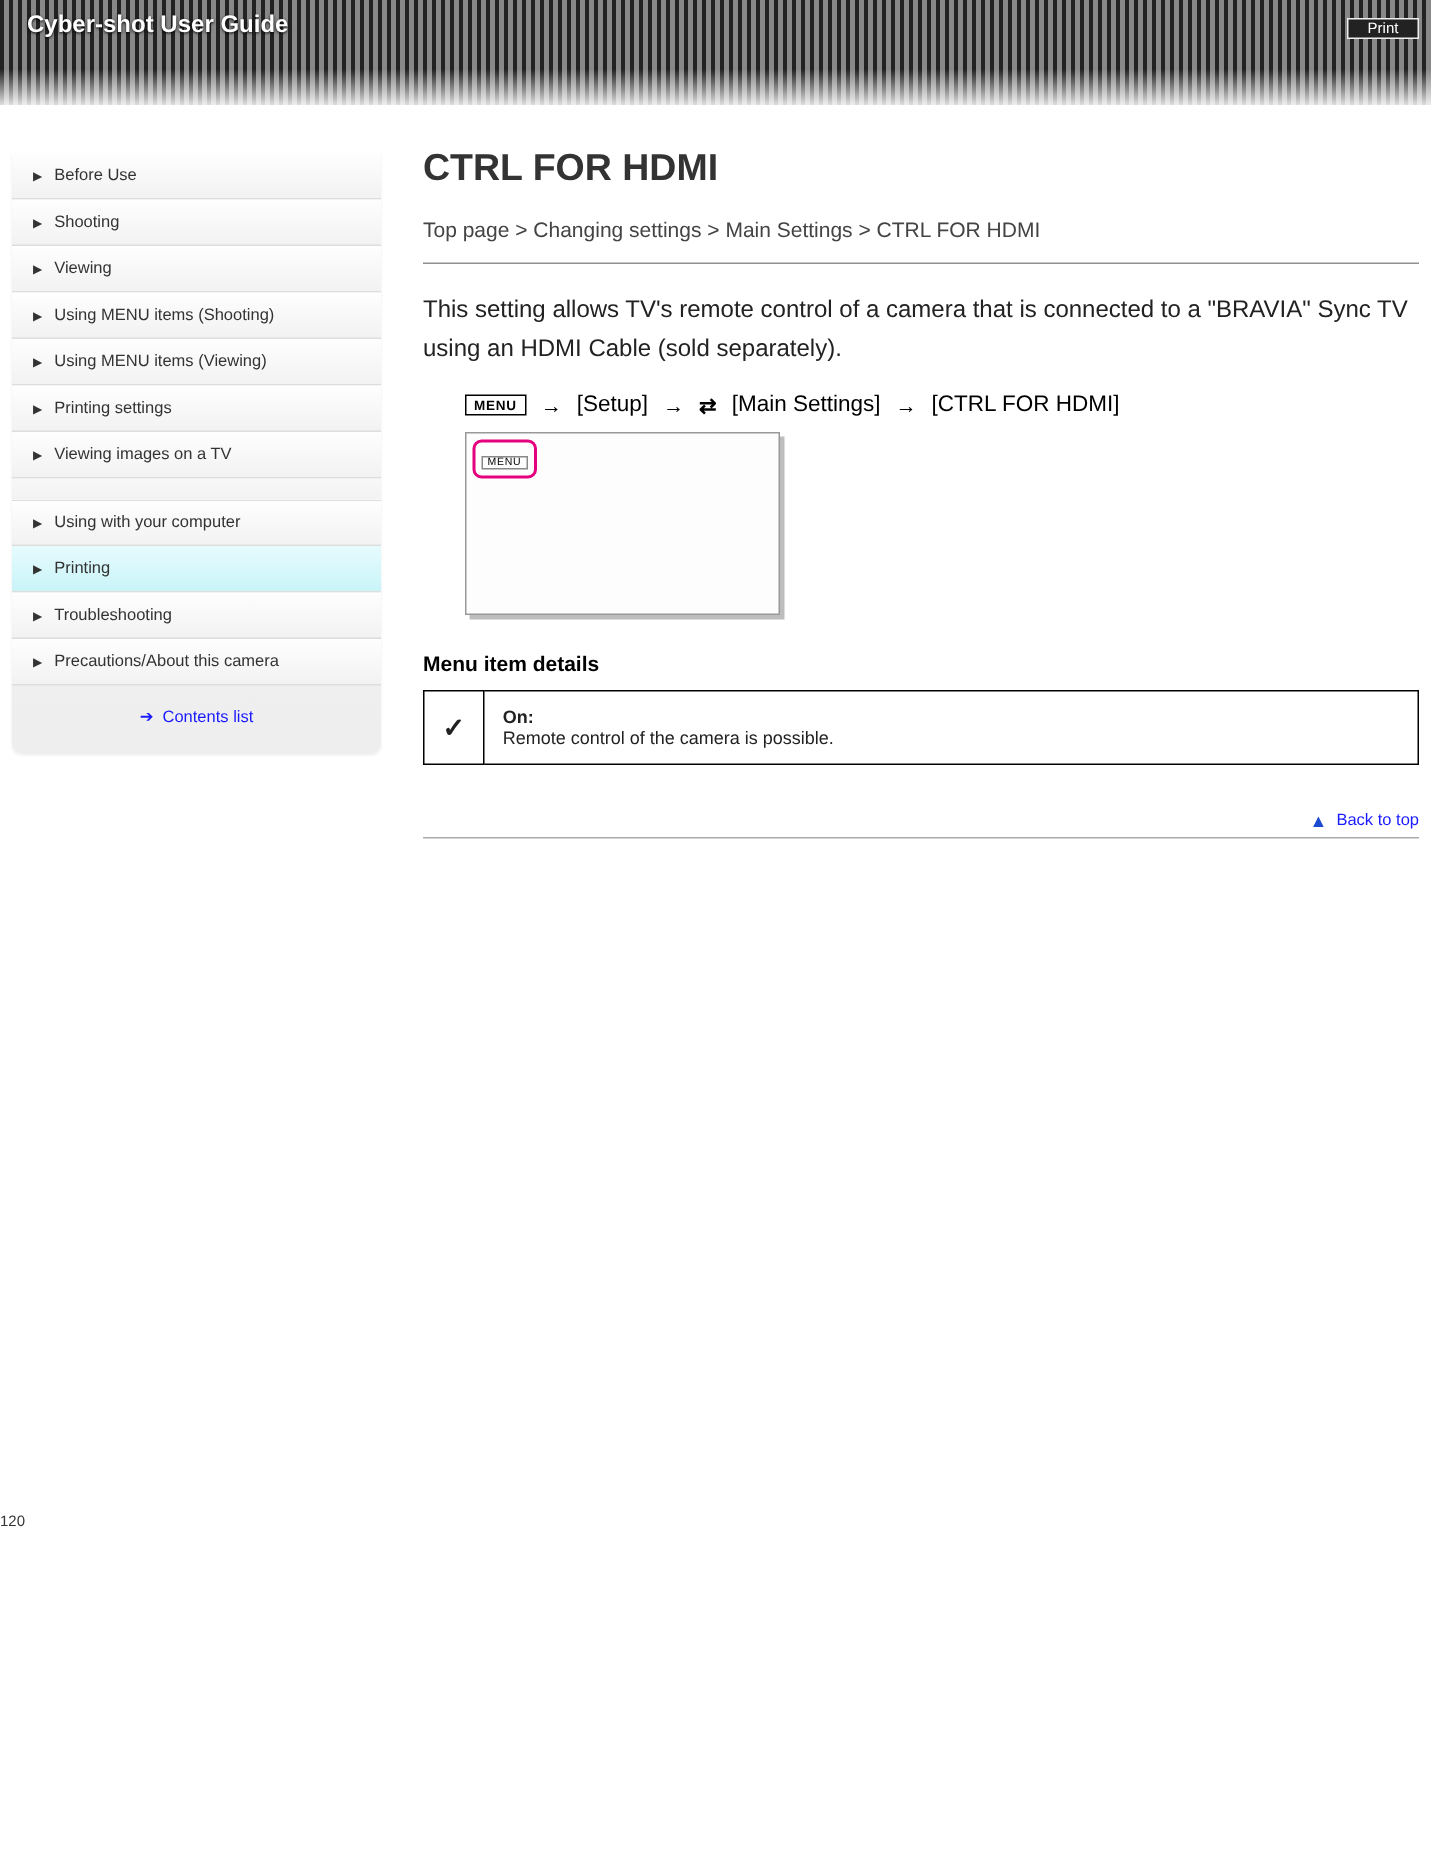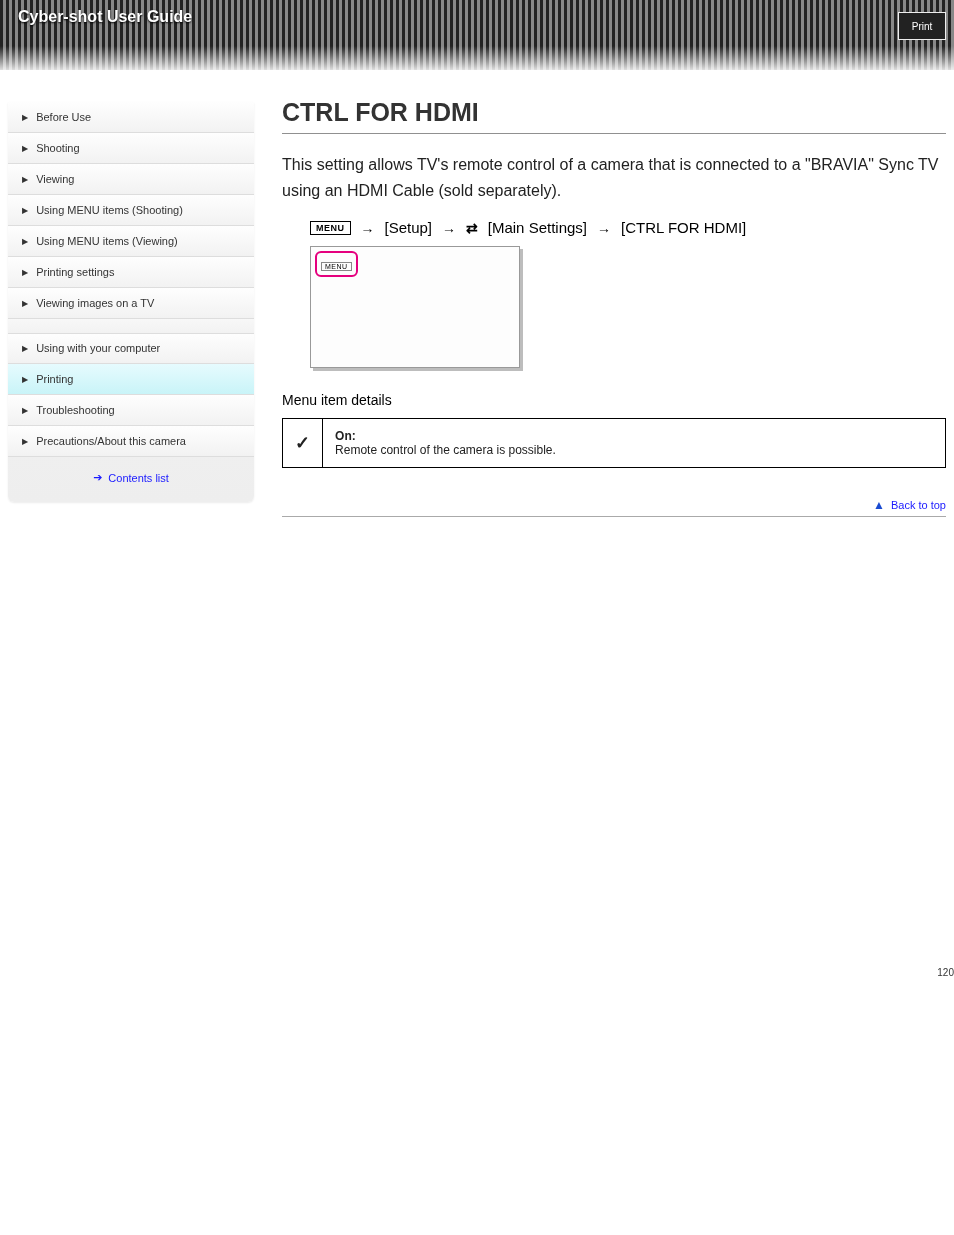--- a/index.html
+++ b/index.html
@@ -1,50 +1,50 @@
 <!DOCTYPE html>
 <html><head>
 <meta charset="utf-8">
 <style>
   * { box-sizing: border-box; margin: 0; padding: 0; }
   body { font-family: Arial, Helvetica, sans-serif; background: #fff; width: 954px; margin: 0 auto; position: relative; }
   .header-bar { position: relative; height: 70px; background: repeating-linear-gradient(90deg, #222 0 3px, #888 3px 6px); }
   .header-gradient { position:absolute; bottom:0; left:0; right:0; height:24px; background: linear-gradient(180deg, rgba(0,0,0,0) 0%, rgba(255,255,255,0.85) 100%); }
   .header-label { position:absolute; left:18px; top:8px; color:#fff; font-size:16px; font-weight:bold; text-shadow:0 1px 2px #000; }
-  .print-box { position:absolute; right:8px; top:12px; width:48px; height:28px; border:1px solid #eee; background:#222; color:#fff; font-size:10px; display:flex; align-items:center; justify-content:center; cursor:pointer; }
+  .print-box { position:absolute; right:8px; top:12px; width:48px; height:14px; border:1px solid #eee; background:#222; color:#fff; font-size:10px; display:flex; align-items:center; justify-content:center; cursor:pointer; }
   .layout { display:flex; align-items:flex-start; margin-top:32px; padding:0 8px 0 8px; }
   .sidebar { width:246px; flex:0 0 246px; background:linear-gradient(180deg,#f6f6f6,#eee); border-radius:0 0 6px 6px; box-shadow:0 1px 2px rgba(0,0,0,0.08); }
   .nav-item { display:flex; align-items:center; border-bottom:1px solid #ddd; padding:9px 10px 9px 14px; font-size:11px; color:#333; cursor:pointer; background:linear-gradient(#fefefe,#f2f2f2); }
   .nav-item.spacer-above { border-top:14px solid transparent; box-shadow: inset 0 14px 0 -13px #ddd; }
   .nav-item.active { background:linear-gradient(#e6fbfe,#c9f4f8); }
   .nav-item .arrow { font-size:8px; margin-right:8px; color:#333; }
   .go-top { display:flex; align-items:center; justify-content:center; padding:14px 0 18px; font-size:11px; color:#1a1aff; cursor:pointer; }
   .go-top .arw { margin-right:6px; color:#1a1aff; }
   .main { flex:1; padding-left:28px; }
-  .title { font-size:25px; color:#333; margin-bottom:6px; margin-top:-4px; }
+  .title { font-size:25px; color:#333; margin-bottom:18px; margin-top:-4px; }
   .subtitle { font-size:14px; color:#444; margin-bottom:14px; }
   .rule { border:0; border-top:1px solid #909090; margin-bottom:18px; }
   .desc { font-size:16px; line-height:1.6; color:#222; margin-bottom:16px; }
   .path-row { display:flex; align-items:center; gap:10px; margin:6px 0 10px 28px; }
   .menu-pill { border:1.5px solid #000; font-size:9px; font-weight:bold; padding:1px 5px; letter-spacing:0.5px; }
   .path-arrow { font-size:14px; }
   .xfer-icon { display:inline-block; font-size:14px; line-height:1; font-weight:bold; }
   .path-text { font-size:15px; }
   .screen-mock { position:relative; width:210px; height:122px; border:1px solid #999; background:#fdfdfd; margin:4px 0 6px 28px; box-shadow:3px 3px 0 #bdbdbd; }
   .menu-badge { position:absolute; top:4px; left:4px; border:2px solid #e5007e; border-radius:6px; padding:2px 4px; }
   .menu-badge-inner { border:1px solid #888; font-size:7px; padding:0 3px; letter-spacing:0.5px; }
-  .section-head { font-size:14px; font-weight:normal; margin:24px 0 10px; }
+  .section-head { font-size:14px; font-weight:bold; margin:24px 0 10px; }
   table.opts { width:100%; border-collapse:collapse; }
   table.opts td { border:1.5px solid #000; font-size:12px; padding:10px 12px; vertical-align:middle; color:#222; }
   table.opts td.check { width:28px; text-align:center; font-size:18px; font-weight:bold; }
   .back-top-row { display:flex; justify-content:flex-end; align-items:center; margin-top:30px; }
   .back-top { display:flex; align-items:center; gap:6px; font-size:11px; color:#1a1aff; cursor:pointer; }
   .back-top .tri { color:#1a4bd1; font-size:12px; }
   .footer-rule { border:0; border-top:1px solid #aaa; margin-top:4px; }
-  .pgnum { text-align:right; font-size:10px; color:#333; margin-top:450px; padding-bottom:20px; }
+  .pgnum { text-align:left; font-size:10px; color:#333; margin-top:450px; padding-bottom:20px; }
 </style>
 </head>
 <body>
 
 <div class="header-bar">
   <div class="header-gradient"></div>
   <span class="header-label">Cyber-shot User Guide</span>
   <div class="print-box">
     <span>Print</span>
   </div>
@@ -97,20 +97,21 @@
         <span>Precautions/About this camera</span>
       </div>
     <div class="go-top">
       <span class="arw">➔</span>
       <span>Contents list</span>
     </div>
   </div>
 
   <div class="main">
     <h1 class="title">CTRL FOR HDMI</h1>
+    <div class="subtitle">Top page &gt; Changing settings &gt; Main Settings &gt; CTRL FOR HDMI</div>
     <hr class="rule">
     <div class="desc">This setting allows TV's remote control of a camera that is connected to a "BRAVIA" Sync TV using an HDMI Cable (sold separately).</div>
 
     <div class="path-row">
       <span class="menu-pill">MENU</span>
       <span class="path-arrow">→</span>
       <span class="path-text">[Setup]</span>
       <span class="path-arrow">→</span>
       <span class="xfer-icon">⇄</span>
       <span class="path-text">[Main Settings]</span>

